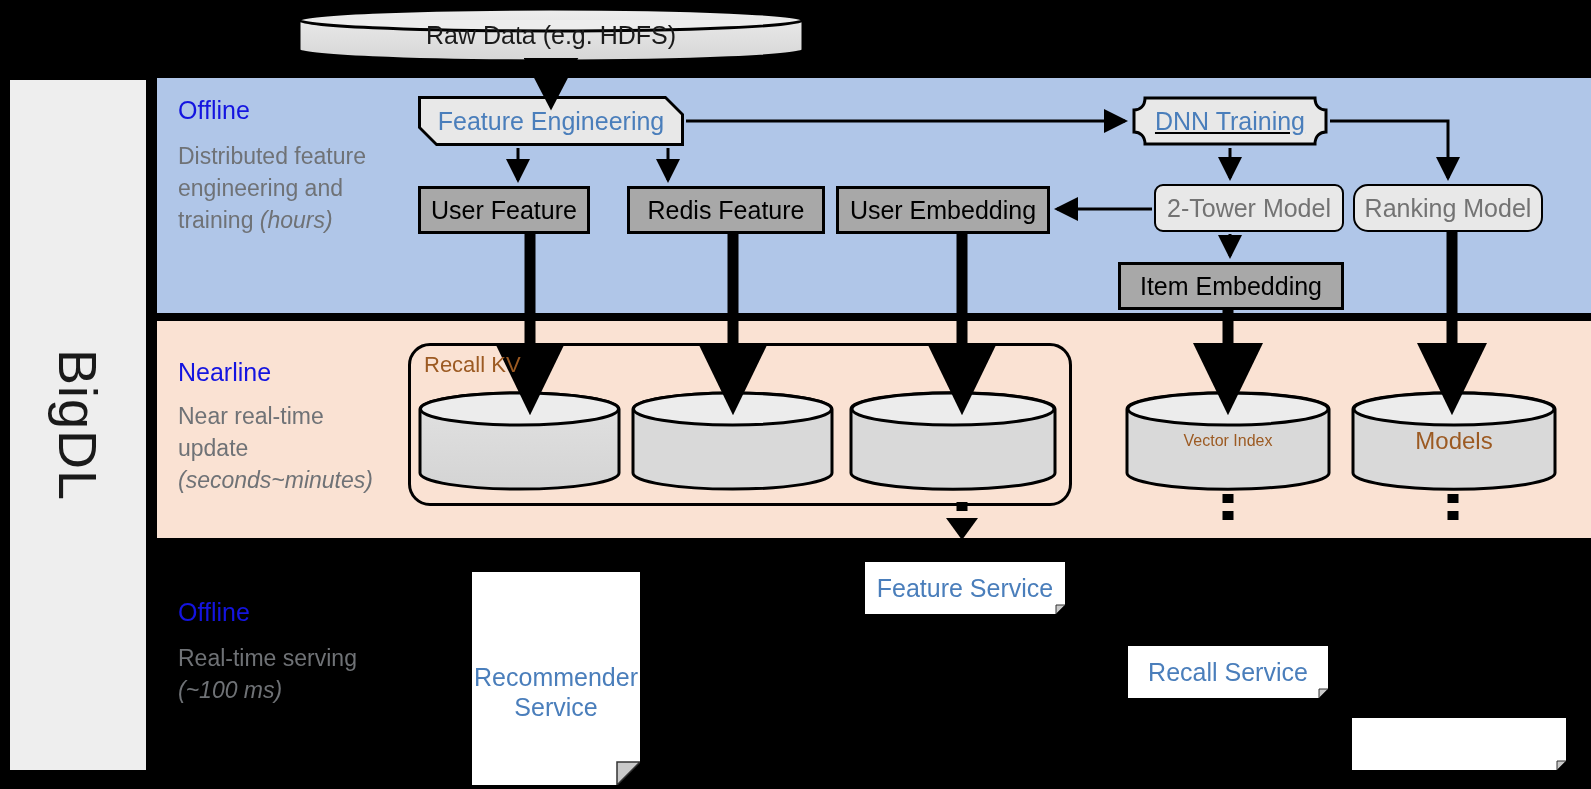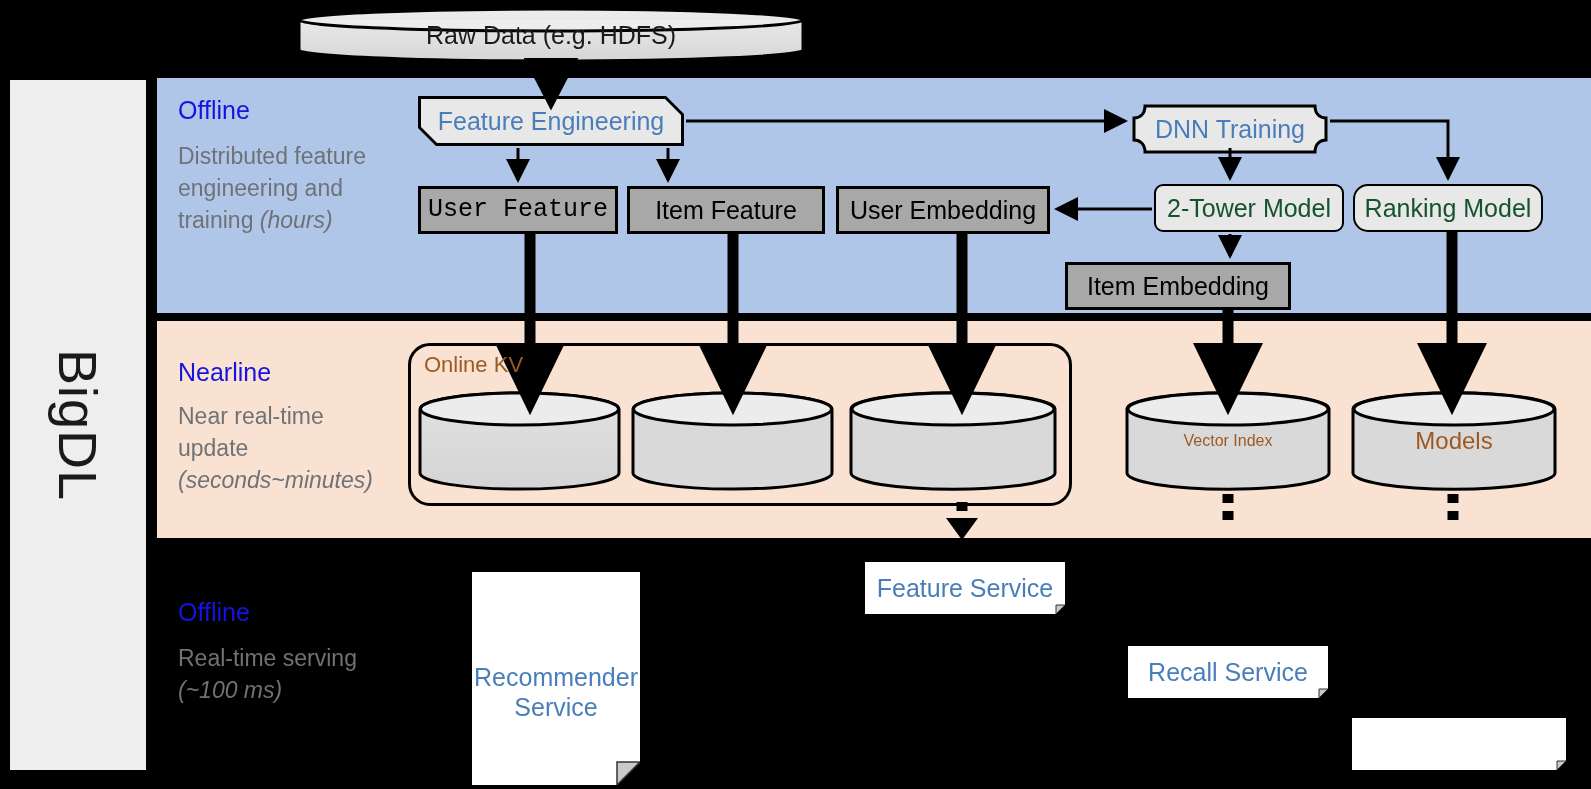--- a/index.html
+++ b/index.html
@@ -41,21 +41,21 @@
   .gbox{
     position:absolute;box-sizing:border-box;
     display:flex;align-items:center;justify-content:center;
     text-align:right;line-height:1.15;
   }
   
   .greybox{
     background:#a8a8a8;border:3px solid #000;color:#000;font-size:25px;
   }
   
-  .modelbox{background:#e8e8e8;border:2.5px solid #000;color:#14532d;font-size:25px;border-radius:9px;}
+  .modelbox{background:#e8e8e8;border:2.5px solid #000;color:#737373;font-size:25px;border-radius:9px;}
 
   
   #feature-engineering{
     clip-path:polygon(0 0, calc(100% - 18px) 0, 100% 18px, 100% 100%, 18px 100%, 0 calc(100% - 18px));
     border:none;background:#000;
   }
   #feature-engineering .inner{
     position:absolute;left:3px;top:3px;right:3px;bottom:3px;background:#e8e8e8;
     clip-path:polygon(0 0, calc(100% - 16px) 0, 100% 16px, 100% 100%, 16px 100%, 0 calc(100% - 16px));
     display:flex;align-items:center;justify-content:center;color:#4a7ebb;font-size:25px;
@@ -126,49 +126,49 @@
       <path d="M3,14 A252,11 0 0 1 507,14 L507,44 A252,11 0 0 1 3,44 Z" fill="url(#rdg)" stroke="#000" stroke-width="3"></path>
       <path d="M3,14 A252,11 0 0 0 507,14" fill="#ededed" stroke="#000" stroke-width="3"></path>
     </svg>
     <div class="lbl" style="color:#1a1a1a;font-size:25px;">Raw Data (e.g. HDFS)</div>
   </div>
 
   <div class="gbox" id="feature-engineering" style="left:418px;top:96px;width:266px;height:50px;">
     <div class="inner">Feature Engineering</div>
   </div>
 
-  <div class="gbox" id="dnn-training" style="left:1132px;top:104px;width:196px;height:50px;">
+  <div class="gbox" id="dnn-training" style="left:1132px;top:96px;width:196px;height:50px;text-decoration:underline;">
     <svg width="196" height="50" viewBox="0 0 196 50">
       <path d="M13,2 L183,2 C183,10 188,14 194,14 L194,36 C188,36 183,40 183,48 L13,48 C13,40 8,36 2,36 L2,14 C8,14 13,10 13,2 Z" fill="#e8e8e8" stroke="#000" stroke-width="3"></path>
     </svg>
     <span class="lbl">DNN Training</span>
   </div>
 
-  <div class="gbox greybox" id="user-feature" style="left:418px;top:186px;width:200px;height:48px;font-family:Liberation Mono, monospace;">
+  <div class="gbox greybox" id="user-feature" style="left:418px;top:186px;width:172px;height:48px;">
       <span>User Feature</span>
     </div>
   <div class="gbox greybox" id="item-feature" style="left:627px;top:186px;width:198px;height:48px;">
-      <span>Item Feature</span>
+      <span>Redis Feature</span>
     </div>
   <div class="gbox greybox" id="user-embedding" style="left:836px;top:186px;width:214px;height:48px;">
       <span>User Embedding</span>
     </div>
-  <div class="gbox greybox" id="item-embedding" style="left:1065px;top:262px;width:226px;height:48px;">
+  <div class="gbox greybox" id="item-embedding" style="left:1118px;top:262px;width:226px;height:48px;">
       <span>Item Embedding</span>
     </div>
 
   <div class="gbox modelbox" id="two-tower-model" style="left:1154px;top:184px;width:190px;height:48px;">
       <span>2-Tower Model</span>
     </div>
   <div class="gbox modelbox" id="ranking-model" style="left:1353px;top:184px;width:190px;height:48px;border-radius:15px;">
       <span>Ranking Model</span>
     </div>
 
   <div id="redis-kv"></div>
-  <div id="redis-kv-label">Online KV</div>
+  <div id="redis-kv-label">Recall KV</div>
 
   <div class="cyl" id="redis-store-1" style="left:417px;top:390px;width:205px;height:102px;">
     <svg width="205" height="102" viewBox="0 0 205 102">
       <defs>
           <linearGradient id="cg1" x1="0" y1="0" x2="0" y2="1">
             <stop offset="0" stop-color="#e2e2e2"></stop>
             <stop offset="1" stop-color="#d4d4d4"></stop>
           </linearGradient>
         </defs>
       <path d="M3,19 A99,16 0 0 1 202,19 L202,83 A99,16 0 0 1 3,83 Z" fill="url(#cg1)" stroke="#000" stroke-width="3"></path>

